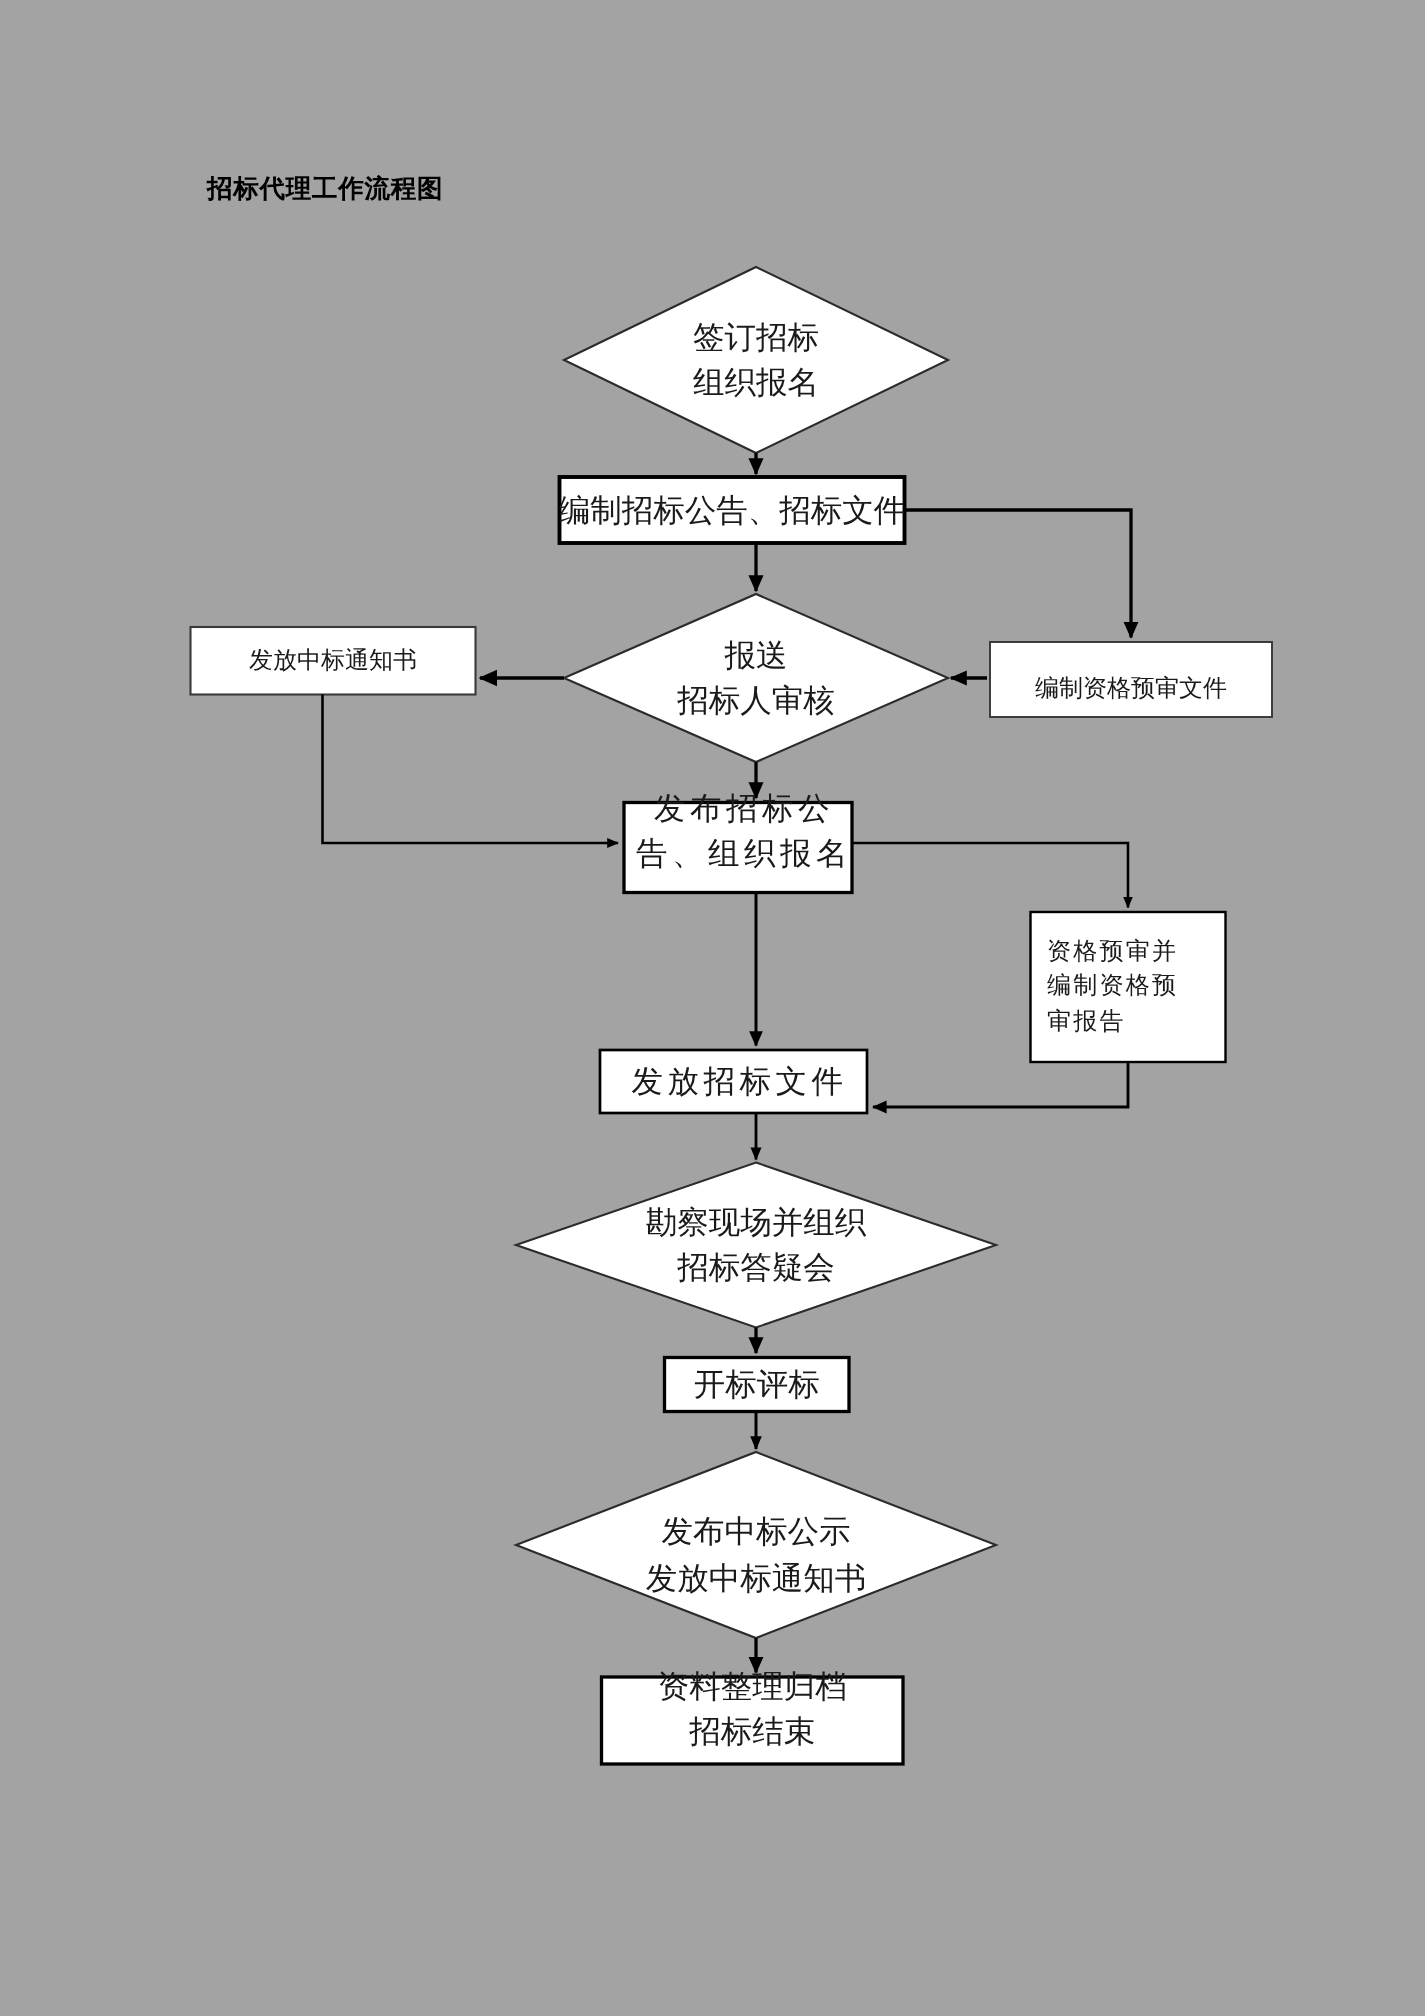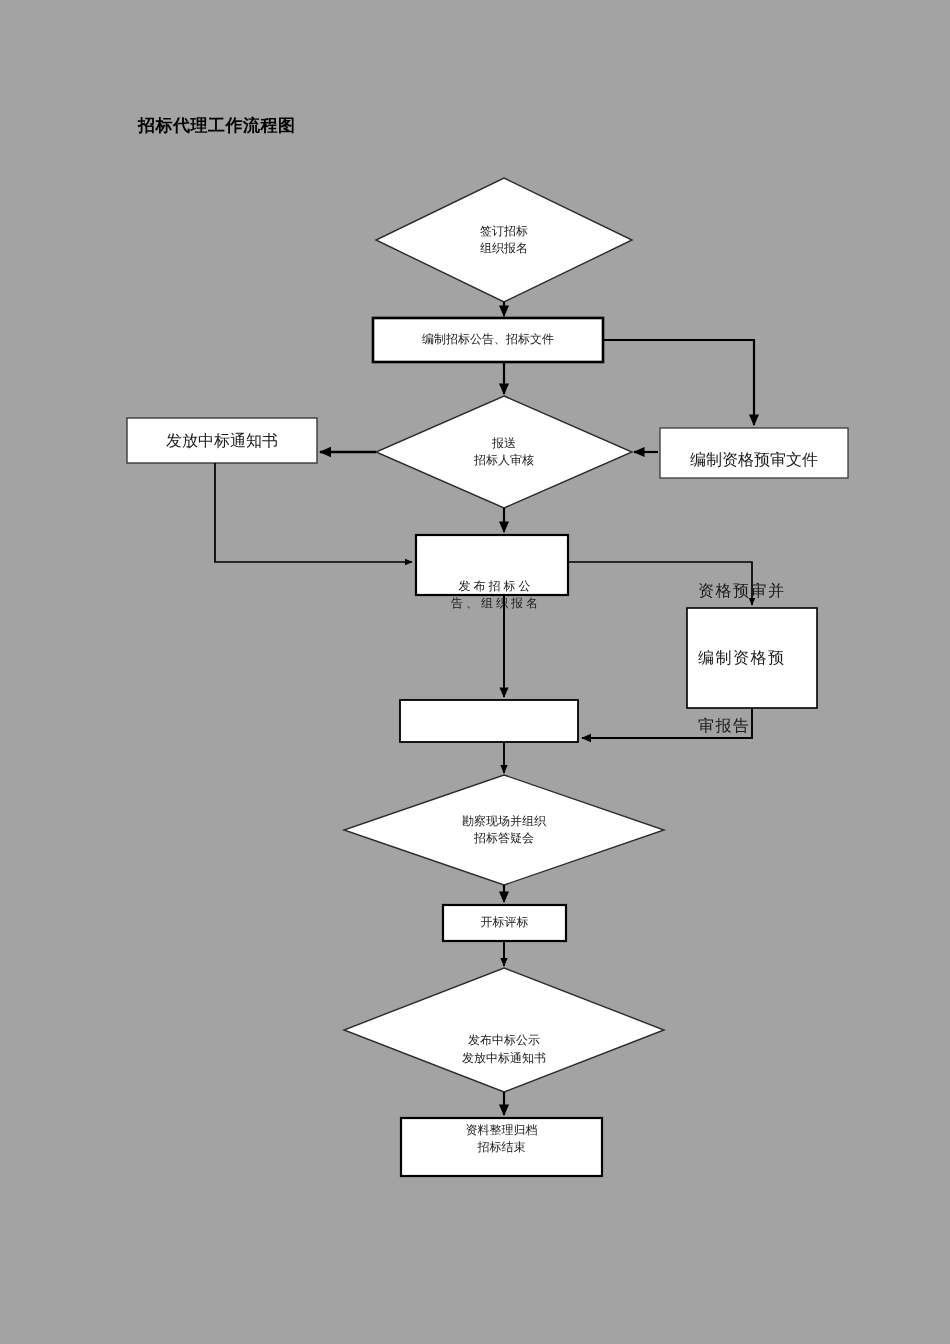--- a/index.html
+++ b/index.html
@@ -43,21 +43,21 @@
   
   .node-label {
     position: absolute;
     display: flex;
     flex-direction: column;
     align-items: center;
     justify-content: center;
     text-align: center;
     color: #1a1a1a;
     font-family: "Liberation Serif", "DejaVu Serif", serif;
-    font-size: 12px;
+    font-size: 21px;
     line-height: 1.45;
     white-space: pre;
     pointer-events: none;
   }
   .node-label.spaced { letter-spacing: 3px; }
   .node-label.spaced-sm { letter-spacing: 1.5px; }
   .lbl-line { display: block; }
 </style>
 </head>
 <body>
@@ -144,31 +144,34 @@
 
   <div class="node-label" style="left:404px; top:416px; width:200px; height:72px;">
     <span class="lbl-line">报送</span>
     <span class="lbl-line">招标人审核</span>
   </div>
 
   <div class="node-label" style="left:660px; top:428px; width:188px; height:64px; font-size:16px;align-items:center;">
     <span class="lbl-line">编制资格预审文件</span>
   </div>
 
-  <div class="node-label spaced" style="left:420px; top:565px; width:152px; height:60px;">
+  <div class="node-label spaced" style="left:420px; top:524px; width:152px; height:60px;">
     <span class="lbl-line">发布招标公</span>
     <span class="lbl-line">告、组织报名</span>
   </div>
 
-  <div class="node-label spaced-sm" style="left:690px; top:608px; width:130px; height:100px; align-items:flex-start; padding-left:8px; box-sizing:border-box; font-size:16px;gap:44px;">
+  <div class="node-label spaced-sm" style="left:690px; top:608px; width:130px; height:100px; align-items:flex-start; padding-left:8px; box-sizing:border-box; font-size:16px;">
     <span class="lbl-line">资格预审并</span>
     <span class="lbl-line">编制资格预</span>
     <span class="lbl-line">审报告</span>
   </div>
 
+  <div class="node-label spaced" style="left:404px; top:700px; width:178px; height:42px;">
+    <span class="lbl-line">发放招标文件</span>
+  </div>
 
   <div class="node-label" style="left:374px; top:794px; width:260px; height:72px;">
     <span class="lbl-line">勘察现场并组织</span>
     <span class="lbl-line">招标答疑会</span>
   </div>
 
   <div class="node-label" style="left:443px; top:905px; width:123px; height:36px;border-radius:10px;">
     <span class="lbl-line">开标评标</span>
   </div>
 

